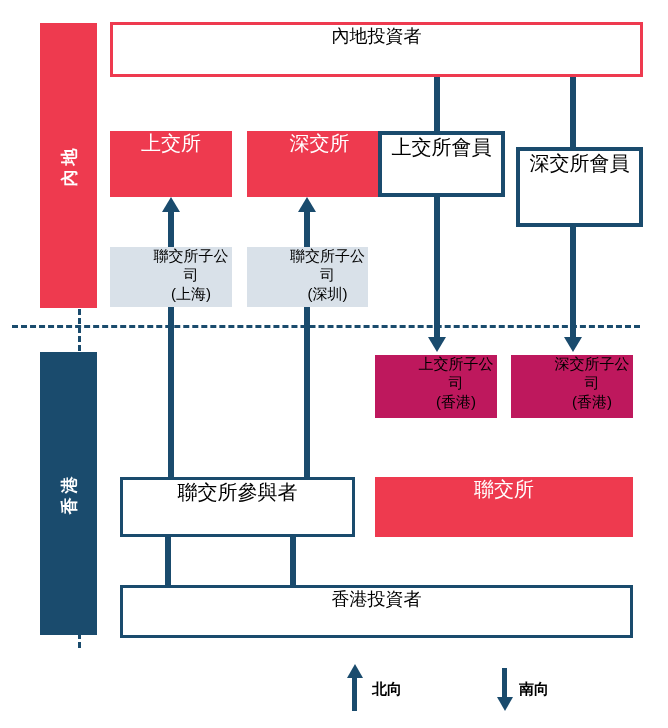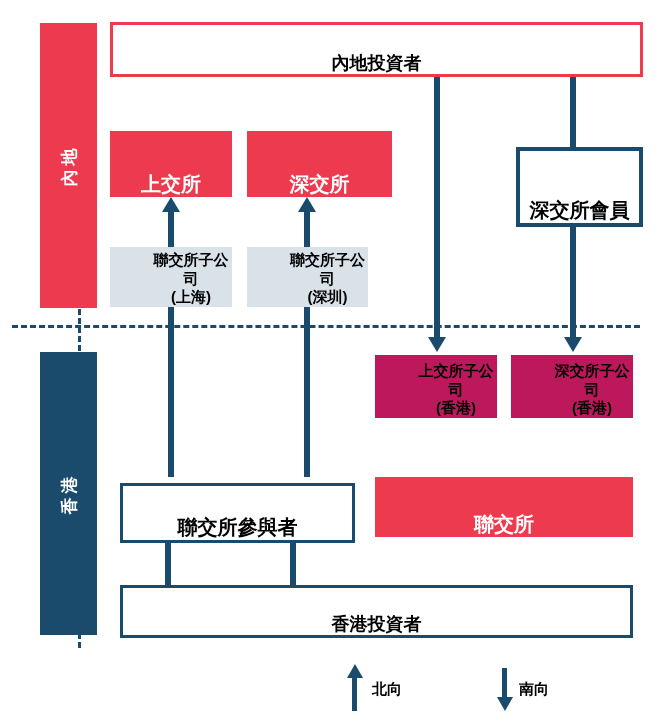--- a/index.html
+++ b/index.html
@@ -49,23 +49,23 @@
     width: 628px; height: 0;
     border-top: 3px dashed #1A4B6D;
   }
 
   
   .box {
     position: absolute;
     display: flex;
     flex-direction: column;
     align-items: center;
-    justify-content: flex-end;
+    justify-content: flex-start;
     text-align: center;
-    font-weight: bold;
+    font-weight: normal;
     line-height: 1.25;
     background: #fff;
   }
   .t18 { font-size: 18px; }
   .t17 { font-size: 20px; }
   .t15 { font-size: 15px; padding-left: 40px; }
   .red-border  { border: 3px solid #EE3A4F; }
   .navy-border { border: 4px solid #1A4B6D; }
   .navy-border-thin { border: 3px solid #1A4B6D; }
   .red-fill  { background: #EE3A4F; color: #fff; }
@@ -144,20 +144,23 @@
   <div class="box red-border t18" style="left:110px; top:22px; width:533px; height:55px;">
     <span>內地投資者</span>
   </div>
 
   <div class="box red-fill t17" style="left:110px; top:131px; width:122px; height:66px;">
     <span>上交所</span>
   </div>
   <div class="box red-fill t17" style="left:247px; top:131px; width:145px; height:66px;">
     <span>深交所</span>
   </div>
+  <div class="box navy-border t17" style="left:378px; top:131px; width:127px; height:66px;">
+    <span>上交所會員</span>
+  </div>
   <div class="box navy-border t17" style="left:516px; top:147px; width:127px; height:80px;">
     <span>深交所會員</span>
   </div>
 
   <div class="box blue-fill t15" style="left:110px; top:247px; width:122px; height:60px;">
     <span>聯交所子公司</span>
     <span>(上海)</span>
   </div>
   <div class="box blue-fill t15" style="left:247px; top:247px; width:121px; height:60px;">
     <span>聯交所子公司</span>
@@ -166,21 +169,21 @@
 
   <div class="box pink-fill t15" style="left:375px; top:355px; width:122px; height:63px;">
     <span>上交所子公司</span>
     <span>(香港)</span>
   </div>
   <div class="box pink-fill t15" style="left:511px; top:355px; width:122px; height:63px;">
     <span>深交所子公司</span>
     <span>(香港)</span>
   </div>
 
-  <div class="box navy-border-thin t17" style="left:120px; top:477px; width:235px; height:60px;margin-top:6px;">
+  <div class="box navy-border-thin t17" style="left:120px; top:477px; width:235px; height:60px;">
     <span>聯交所參與者</span>
   </div>
   <div class="box red-fill t17" style="left:375px; top:477px; width:258px; height:60px;">
     <span>聯交所</span>
   </div>
 
   <div class="box navy-border-thin t18" style="left:120px; top:585px; width:513px; height:53px;">
     <span>香港投資者</span>
   </div>
 

